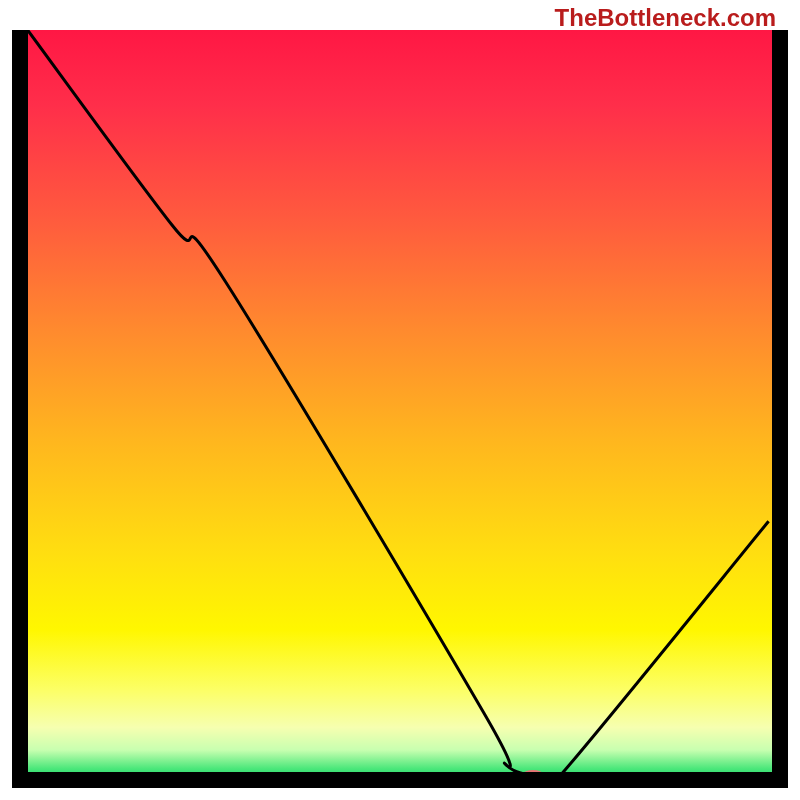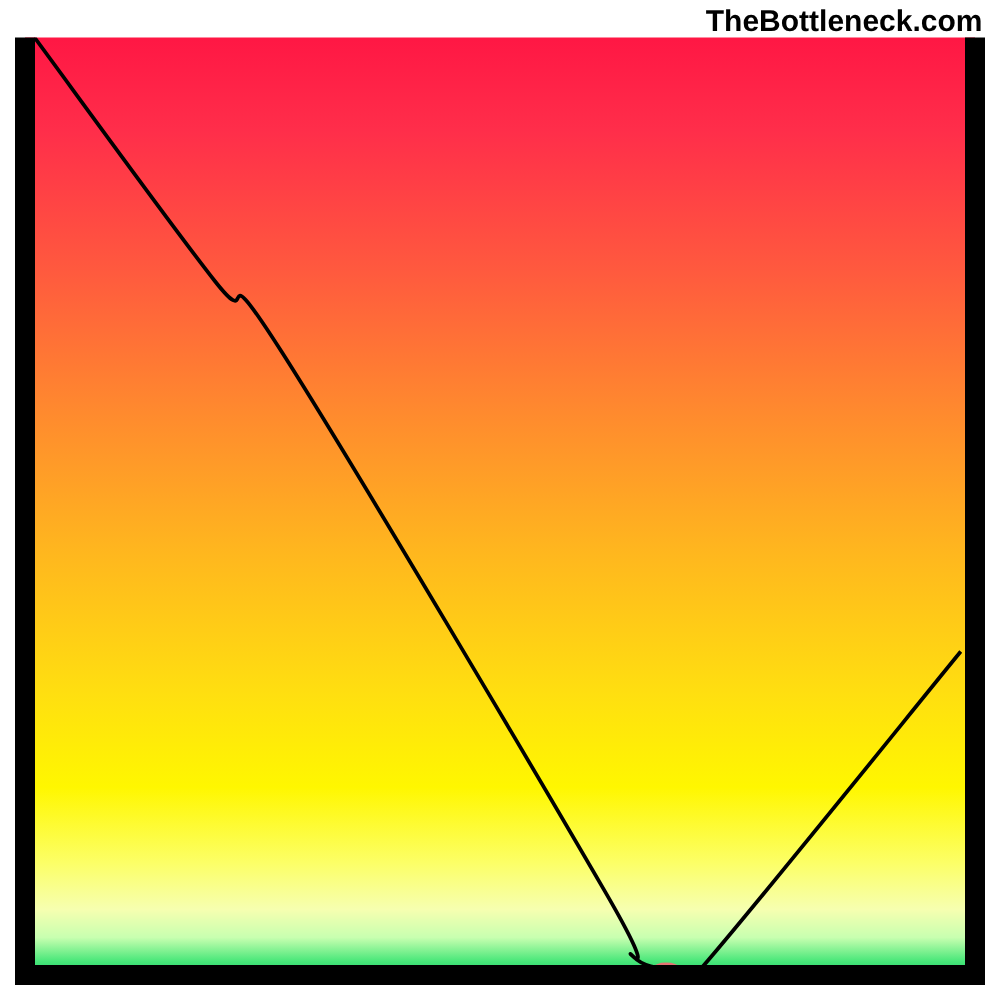--- a/index.html
+++ b/index.html
@@ -11,25 +11,25 @@
     overflow: hidden;
   }
   .container {
     position: relative;
     width: 800px;
     height: 800px;
   }
   .watermark {
     position: absolute;
     top: 4px;
-    right: 14px;
+    right: 24px;
     font-family: Arial, sans-serif;
     font-size: 24px;
     font-weight: bold;
-    color: #000000;
+    color: #b91c1c;
     z-index: 10;
   }
   svg {
     display: block;
   }
 </style>
 </head>
 <body>
 
 <div class="container">

